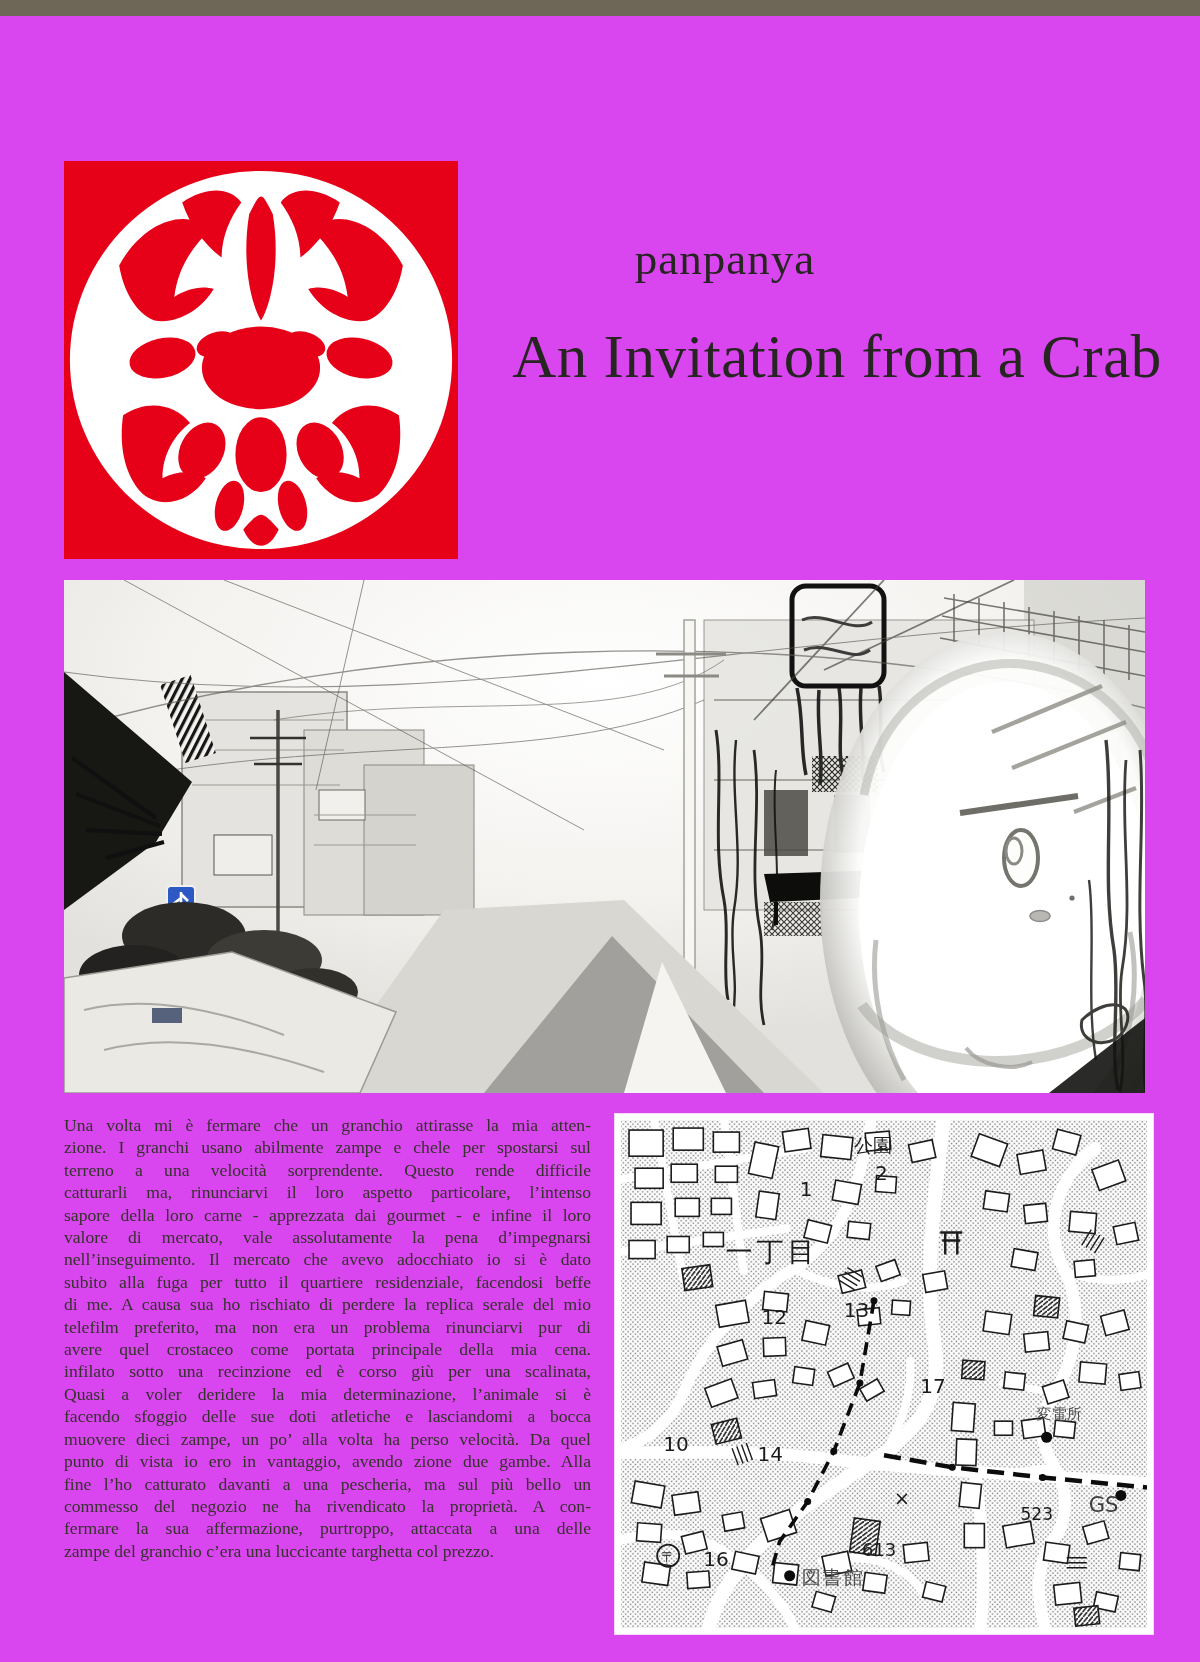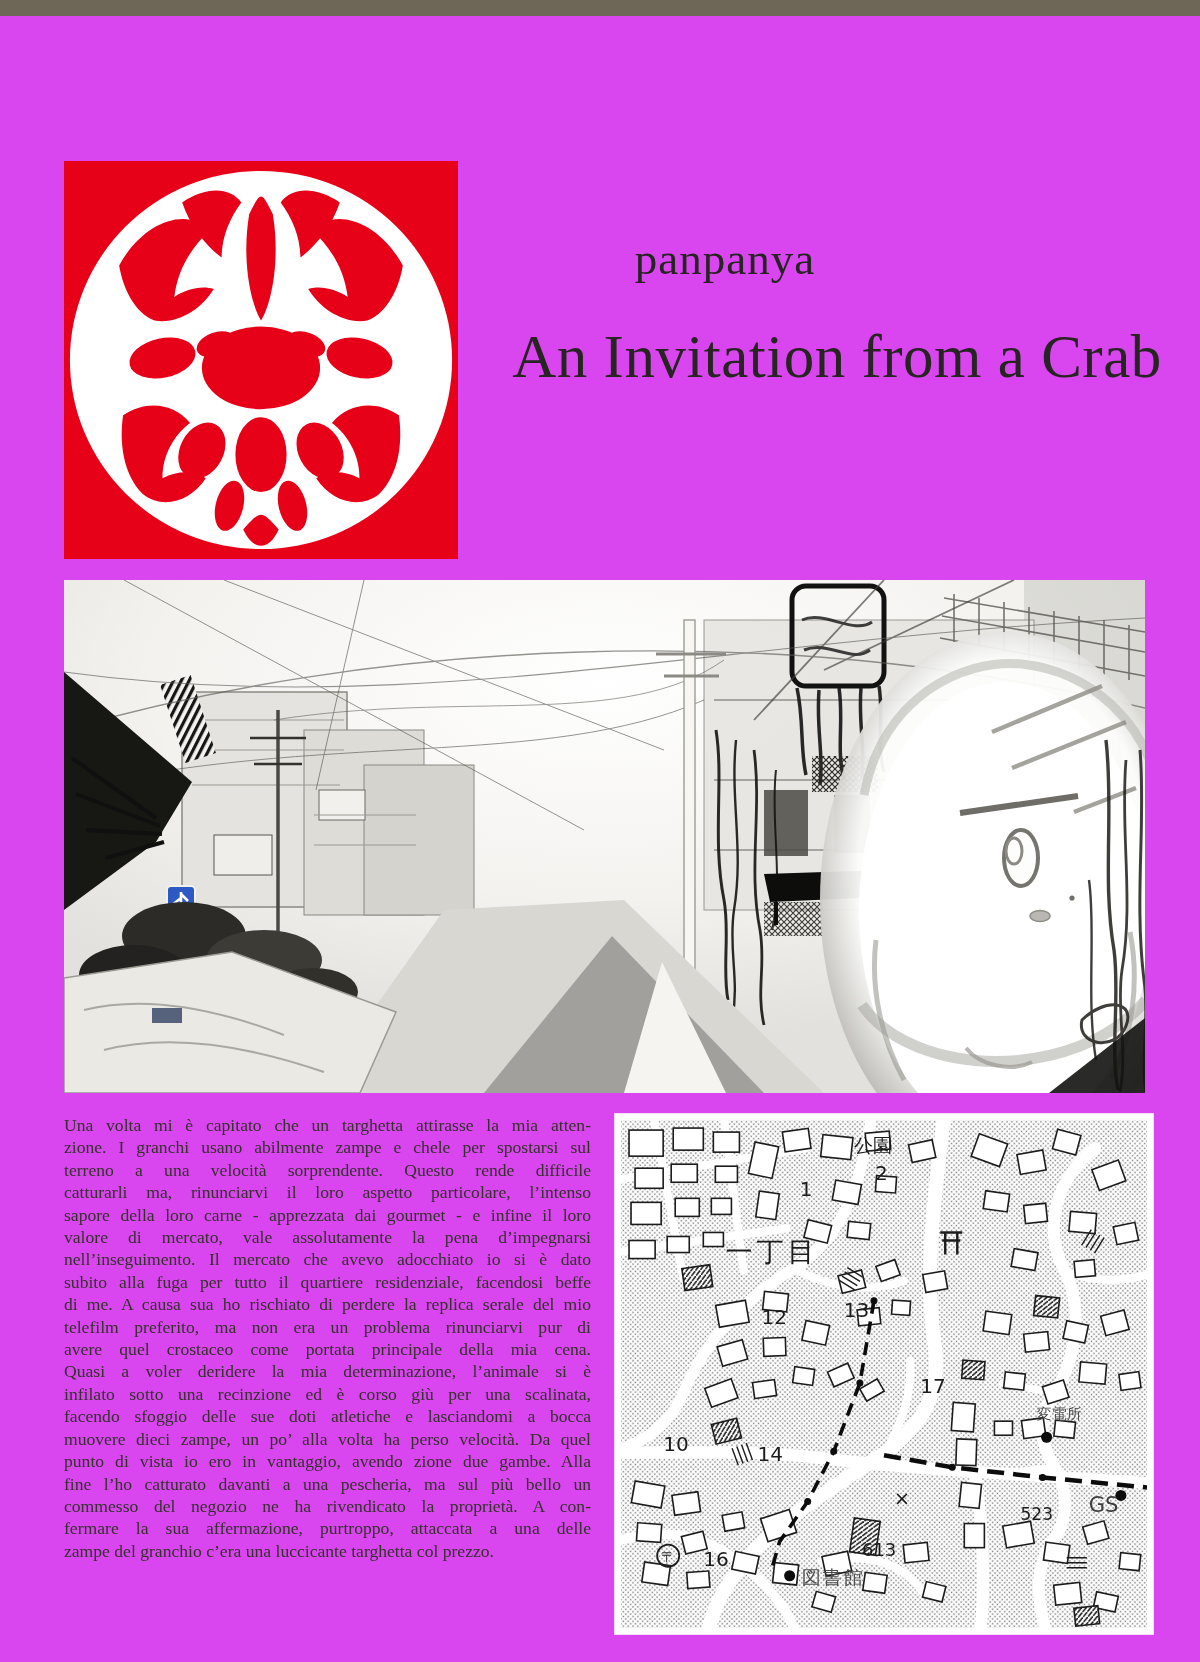--- a/index.html
+++ b/index.html
@@ -206,33 +206,33 @@
         <path d="M1062,180 C1056,250 1070,320 1058,390 C1052,430 1064,470 1056,512" stroke-width="2.8"></path>
         <path d="M1076,170 C1082,240 1070,320 1080,400 C1086,440 1076,480 1082,512" stroke-width="3"></path>
         <path d="M1025,300 C1032,350 1022,420 1032,480" stroke-width="2.4"></path>
         <path d="M1018,440 C1040,418 1072,420 1062,446 C1052,472 1012,466 1018,440 Z" stroke-width="3"></path>
       </g>
       <path d="M985,513 L1081,438 L1081,513 Z" fill="#131311" opacity="0.9"></path>
     </svg>
   </div>
 
   <div class="abs synopsis">
-      <div class="tline">Una volta mi è capitato che un targhetta attirasse la mia atten-</div>
+      <div class="tline">Una volta mi è fermare che un granchio attirasse la mia atten-</div>
       <div class="tline">zione. I granchi usano abilmente zampe e chele per spostarsi sul</div>
       <div class="tline">terreno a una velocità sorprendente. Questo rende difficile</div>
       <div class="tline">catturarli ma, rinunciarvi il loro aspetto particolare, l’intenso</div>
       <div class="tline">sapore della loro carne - apprezzata dai gourmet - e infine il loro</div>
       <div class="tline">valore di mercato, vale assolutamente la pena d’impegnarsi</div>
       <div class="tline">nell’inseguimento. Il mercato che avevo adocchiato io si è dato</div>
       <div class="tline">subito alla fuga per tutto il quartiere residenziale, facendosi beffe</div>
       <div class="tline">di me. A causa sua ho rischiato di perdere la replica serale del mio</div>
       <div class="tline">telefilm preferito, ma non era un problema rinunciarvi pur di</div>
       <div class="tline">avere quel crostaceo come portata principale della mia cena.</div>
+      <div class="tline">infilato sotto una recinzione ed è corso giù per una scalinata,</div>
       <div class="tline">Quasi a voler deridere la mia determinazione, l’animale si è</div>
-      <div class="tline">infilato sotto una recinzione ed è corso giù per una scalinata,</div>
       <div class="tline">facendo sfoggio delle sue doti atletiche e lasciandomi a bocca</div>
       <div class="tline">muovere dieci zampe, un po’ alla volta ha perso velocità. Da quel</div>
       <div class="tline">punto di vista io ero in vantaggio, avendo zione due gambe. Alla</div>
       <div class="tline">fine l’ho catturato davanti a una pescheria, ma sul più bello un</div>
       <div class="tline">commesso del negozio ne ha rivendicato la proprietà. A con-</div>
       <div class="tline">fermare la sua affermazione, purtroppo, attaccata a una delle</div>
       <div class="tline">zampe del granchio c’era una luccicante targhetta col prezzo.</div>
     </div>
 
   <div class="abs mapbox">

